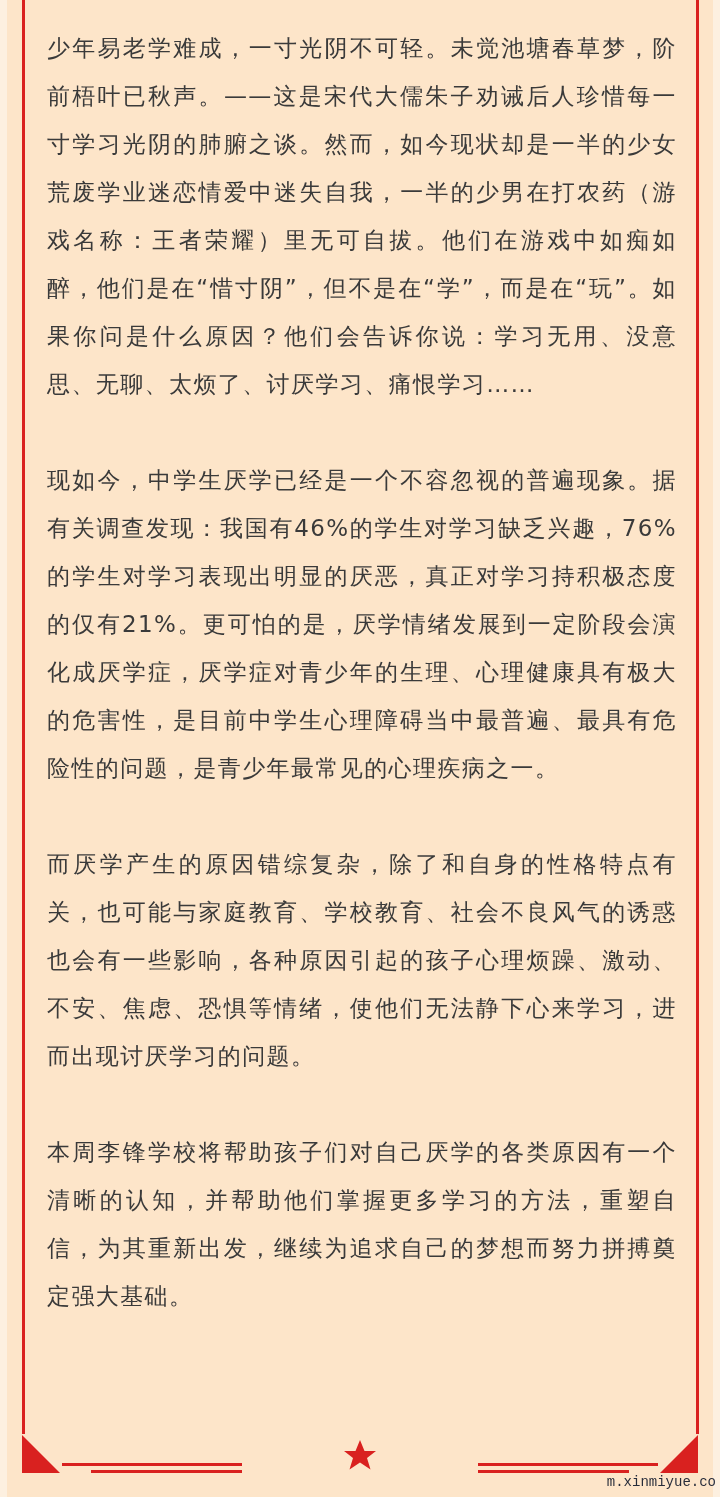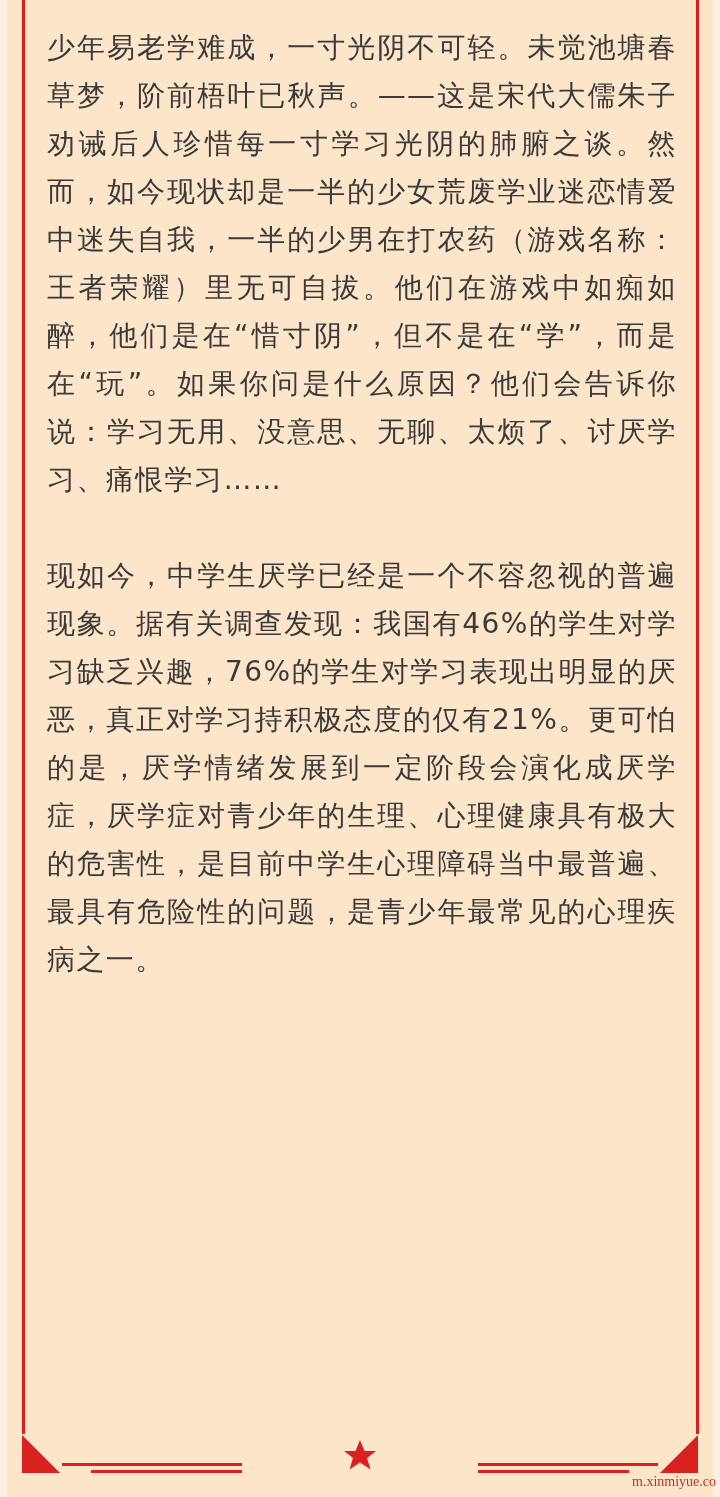--- a/index.html
+++ b/index.html
@@ -30,56 +30,58 @@
       background: #d9211f;
     }
     .border-left { left: 22px; }
     .border-right { left: 696px; }
     .content {
       position: absolute;
       left: 47px;
       top: 24px;
       width: 630px;
       color: #3a3a3a;
-      font-size: 28px;
+      font-size: 23px;
       line-height: 48px;
       letter-spacing: 1.4px;
     }
     .para {
       margin: 0 0 48px 0;
       text-align: justify;
     }
     .deco {
       position: absolute;
       left: 0;
       top: 1420px;
       width: 720px;
       height: 77px;
     }
     .watermark {
       position: absolute;
       right: 4px;
       top: 1474px;
-      color: #b91c1c;
-      font-family: Liberation Serif, serif;
+      color: #0f172a;
+      font-family: Liberation Mono, monospace;
       font-size: 14px;
       opacity: 0.9;
       white-space: nowrap;
     }
   </style>
 </head>
 <body>
 
 <div class="page"></div>
 <div class="border-left"></div>
 <div class="border-right"></div>
 
 <div class="content">
   <p class="para">少年易老学难成，一寸光阴不可轻。未觉池塘春草梦，阶前梧叶已秋声。——这是宋代大儒朱子劝诫后人珍惜每一寸学习光阴的肺腑之谈。然而，如今现状却是一半的少女荒废学业迷恋情爱中迷失自我，一半的少男在打农药（游戏名称：王者荣耀）里无可自拔。他们在游戏中如痴如醉，他们是在“惜寸阴”，但不是在“学”，而是在“玩”。如果你问是什么原因？他们会告诉你说：学习无用、没意思、无聊、太烦了、讨厌学习、痛恨学习……</p>
   <p class="para">现如今，中学生厌学已经是一个不容忽视的普遍现象。据有关调查发现：我国有46%的学生对学习缺乏兴趣，76%的学生对学习表现出明显的厌恶，真正对学习持积极态度的仅有21%。更可怕的是，厌学情绪发展到一定阶段会演化成厌学症，厌学症对青少年的生理、心理健康具有极大的危害性，是目前中学生心理障碍当中最普遍、最具有危险性的问题，是青少年最常见的心理疾病之一。</p>
+  <p class="para">而厌学产生的原因错综复杂，除了和自身的性格特点有关，也可能与家庭教育、学校教育、社会不良风气的诱惑也会有一些影响，各种原因引起的孩子心理烦躁、激动、不安、焦虑、恐惧等情绪，使他们无法静下心来学习，进而出现讨厌学习的问题。</p>
+  <p class="para">本周李锋学校将帮助孩子们对自己厌学的各类原因有一个清晰的认知，并帮助他们掌握更多学习的方法，重塑自信，为其重新出发，继续为追求自己的梦想而努力拼搏奠定强大基础。</p>
 </div>
 
 <svg class="deco" width="720" height="77" viewBox="0 0 720 77">
 
   <polygon points="22,15 22,53 60,53" fill="#d9211f"></polygon>
 
   <rect x="62" y="43" width="180" height="3" fill="#d9211f"></rect>
   <rect x="91" y="50" width="151" height="3" fill="#d9211f"></rect>
 
   <g>

